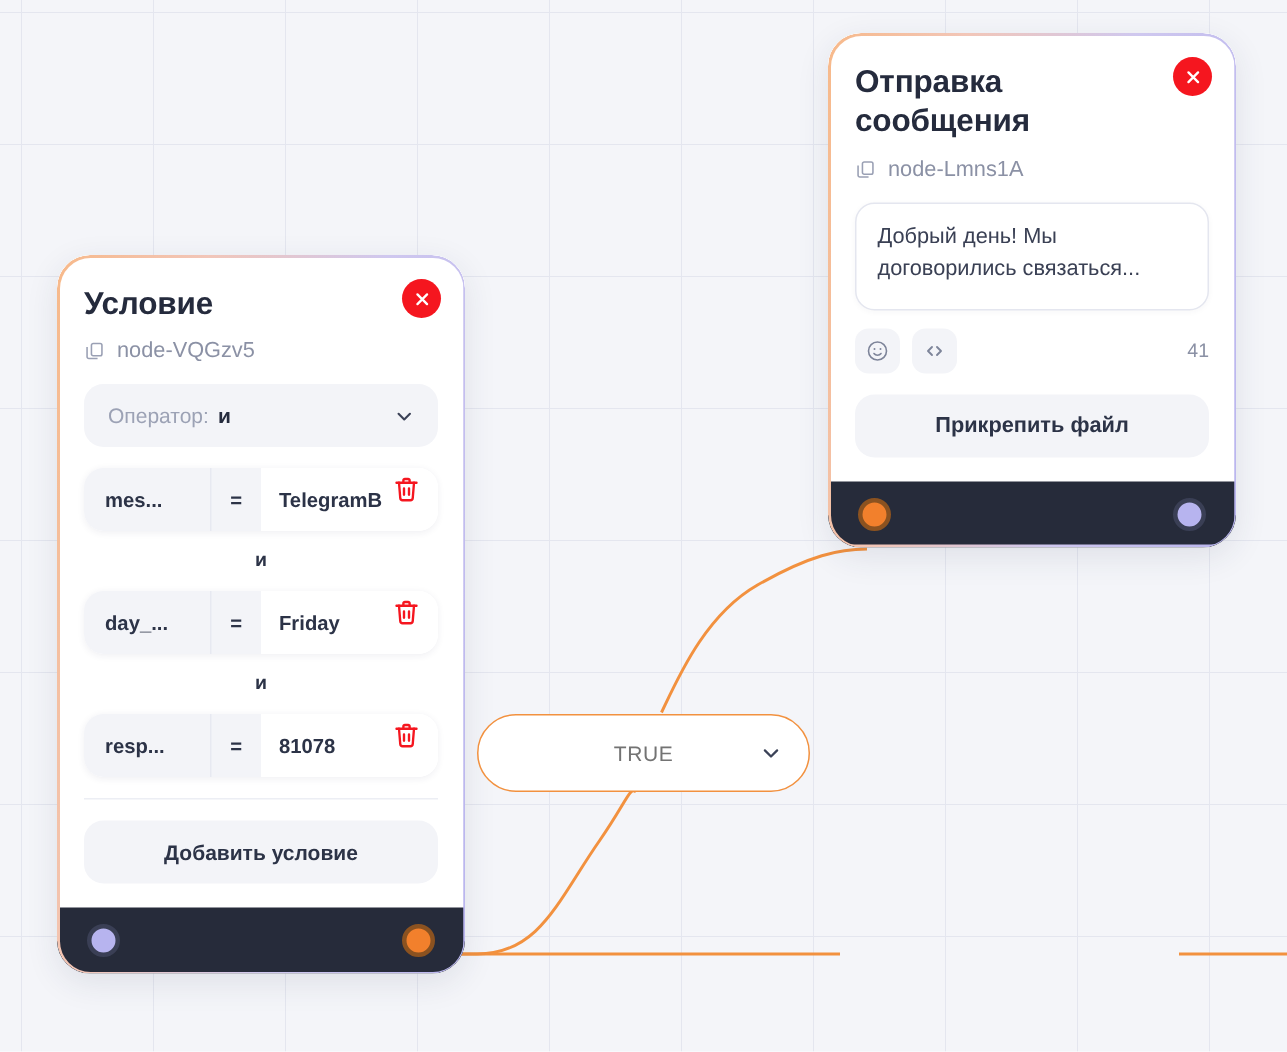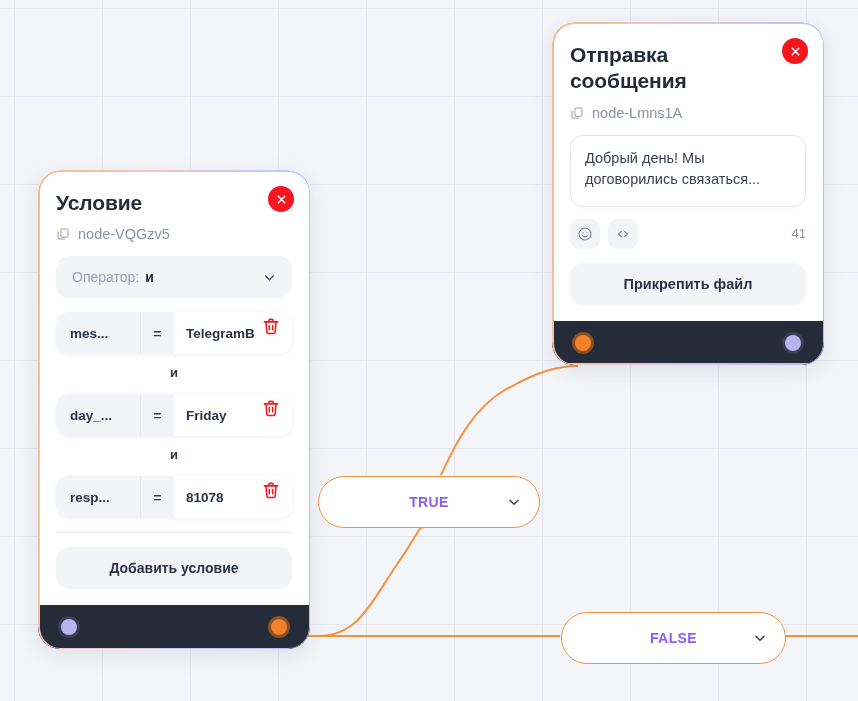--- a/index.html
+++ b/index.html
@@ -159,21 +159,21 @@
     position: absolute;
     background: #ffffff;
     border: 1.6px solid #f2913f;
     border-radius: 26px;
     height: 52px;
     display: flex; align-items: center; justify-content: center;
     cursor: pointer;
     z-index: 6;
   }
   .pill-label {
-    font-size: 14px; font-weight: 700; color: #8b5cf6; letter-spacing: .4px;
+    font-size: 14px; font-weight: 400; color: #737373; letter-spacing: .4px;
   }
   .pill-chev { position: absolute; right: 18px; color: #3b4257; display:flex; }
   .pill-chev svg { width: 14px; height: 14px; }
 </style>
 </head>
 <body>
 
 <div id="canvas">
 
   <svg id="edges" viewBox="0 0 858 701">
@@ -347,22 +347,14 @@
 
   <div class="pill" style="left:318px; top:476px; width:222px;">
     <span class="pill-label">TRUE</span>
     <span class="pill-chev">
       <svg viewBox="0 0 24 24" fill="none" stroke="currentColor" stroke-width="2.6" stroke-linecap="round" stroke-linejoin="round">
         <path d="M5 9l7 7 7-7"></path>
       </svg>
     </span>
   </div>
 
-  <div class="pill" style="left:561px; top:612px; width:225px;">
-    <span class="pill-label">FALSE</span>
-    <span class="pill-chev">
-      <svg viewBox="0 0 24 24" fill="none" stroke="currentColor" stroke-width="2.6" stroke-linecap="round" stroke-linejoin="round">
-        <path d="M5 9l7 7 7-7"></path>
-      </svg>
-    </span>
-  </div>
 
 </div>
 
 </body></html>

